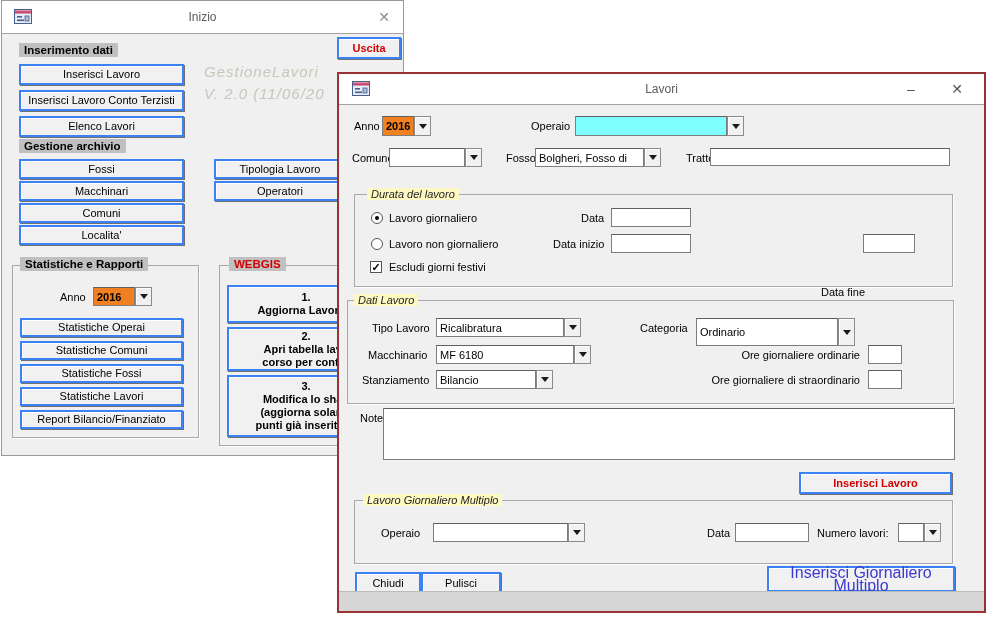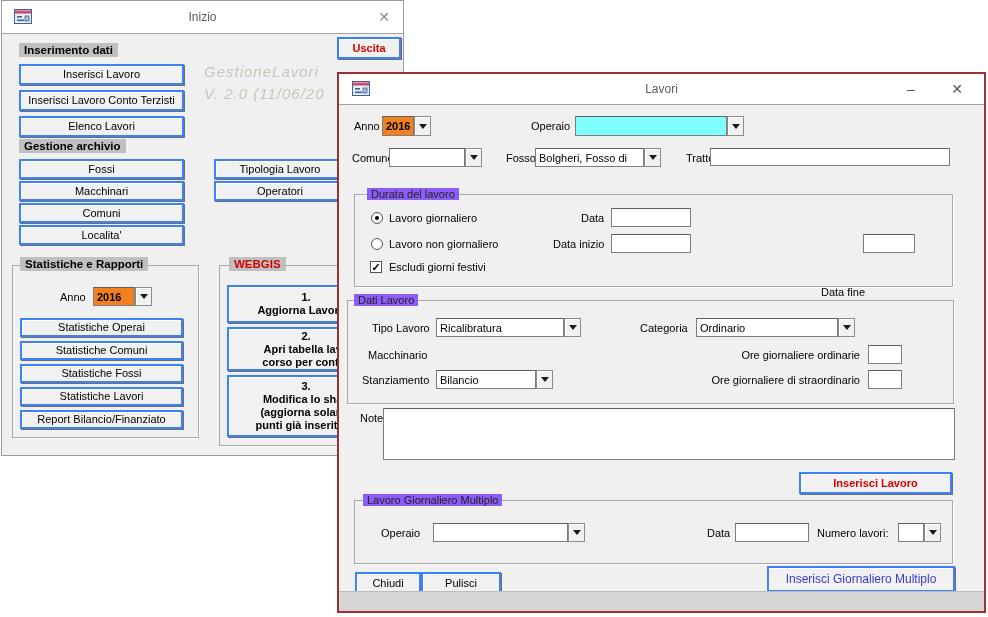--- a/index.html
+++ b/index.html
@@ -27,21 +27,21 @@
                padding:0 3px;overflow:hidden;white-space:nowrap;}
   .combo-btn{width:17px;height:100%;box-sizing:border-box;background:#f1f1f1;
              border:1px solid #8b8b8b;box-shadow:inset 1px 1px 0 #fff;
              display:flex;align-items:center;justify-content:center;}
   .tri{width:0;height:0;border:4px solid transparent;border-top:5px solid #1a1a1a;margin-top:4px;}
   .lbl{position:absolute;white-space:nowrap;}
   .seclbl{position:absolute;background:var(--label-bg);font-weight:bold;font-size:11.5px;
           padding:1px 5px;white-space:nowrap;}
   .group{position:absolute;border:1px solid #a9a9a9;box-shadow:1px 1px 0 rgba(255,255,255,.9);
          box-sizing:border-box;}
-  .legend{position:absolute;background:#8b5cf6;padding:0 4px;white-space:nowrap;color:#222;}
+  .legend{position:absolute;background:#fef9c3;padding:0 4px;white-space:nowrap;color:#222;font-style:italic;}
   .radio{position:absolute;width:12px;height:12px;border:1px solid #555;border-radius:50%;
          background:#fff;box-sizing:border-box;}
   .radio.checked::after{content:"";position:absolute;left:3px;top:3px;width:4px;height:4px;
          border-radius:50%;background:#000;}
   .checkbox{position:absolute;width:12px;height:12px;border:1px solid #555;background:#fff;
          box-sizing:border-box;font-size:11px;font-weight:bold;line-height:10px;text-align:center;}
 
   
   #inizio-win{left:1px;top:0;width:403px;height:456px;border:1px solid #9a9a9a;box-sizing:border-box;}
   #inizio-win .titlebar{height:32px;}
@@ -194,27 +194,33 @@
     <div class="group" style="left:8px;top:226px;width:607px;height:104px;">
       <span class="legend" style="left:6px;top:-7px;">Dati Lavoro</span>
       <span class="lbl" style="left:24px;top:21px;">Tipo Lavoro</span>
       <div class="combo" style="left:88px;top:17px;height:19px;">
         <div class="combo-field" style="width:128px;">Ricalibratura</div>
         <div class="combo-btn">
             <span class="tri"></span>
           </div>
       </div>
       <span class="lbl" style="left:292px;top:21px;">Categoria</span>
-      <div class="combo" style="left:348px;top:17px;height:19px;">
+      <div class="combo" style="left:348px;top:17px;height:28px;">
         <div class="combo-field" style="width:142px;">Ordinario</div>
         <div class="combo-btn">
             <span class="tri"></span>
           </div>
       </div>
       <span class="lbl" style="left:20px;top:48px;">Macchinario</span>
+      <div class="combo" style="left:88px;top:44px;height:19px;">
+        <div class="combo-field" style="width:138px;">MF 6180</div>
+        <div class="combo-btn">
+            <span class="tri"></span>
+          </div>
+      </div>
       <span class="lbl" style="left:330px;top:48px;width:182px;text-align:right;">Ore giornaliere ordinarie</span>
       <div class="sunken" style="left:520px;top:44px;width:34px;height:19px;"></div>
       <span class="lbl" style="left:14px;top:73px;">Stanziamento</span>
       <div class="combo" style="left:88px;top:69px;height:19px;">
         <div class="combo-field" style="width:100px;">Bilancio</div>
         <div class="combo-btn">
             <span class="tri"></span>
           </div>
       </div>
       <span class="lbl" style="left:290px;top:73px;width:222px;text-align:right;">Ore giornaliere di straordinario</span>
@@ -241,17 +247,17 @@
       <div class="combo" style="left:543px;top:22px;height:19px;">
         <div class="combo-field" style="width:26px;"></div>
         <div class="combo-btn">
             <span class="tri"></span>
           </div>
       </div>
     </div>
 
     <div class="btn3d" style="left:16px;top:498px;width:66px;height:22px;">Chiudi</div>
     <div class="btn3d" style="left:82px;top:498px;width:80px;height:22px;">Pulisci</div>
-    <div class="btn3d blue-text" style="left:428px;top:492px;width:188px;height:26px;font-size:12px;">Inserisci Giornaliero Multiplo</div>
+    <div class="btn3d blue-text" style="left:428px;top:492px;width:188px;height:26px;font-size:16px;">Inserisci Giornaliero Multiplo</div>
 
     <div class="statusbar"></div>
   </div>
 </div>
 
 </body></html>

